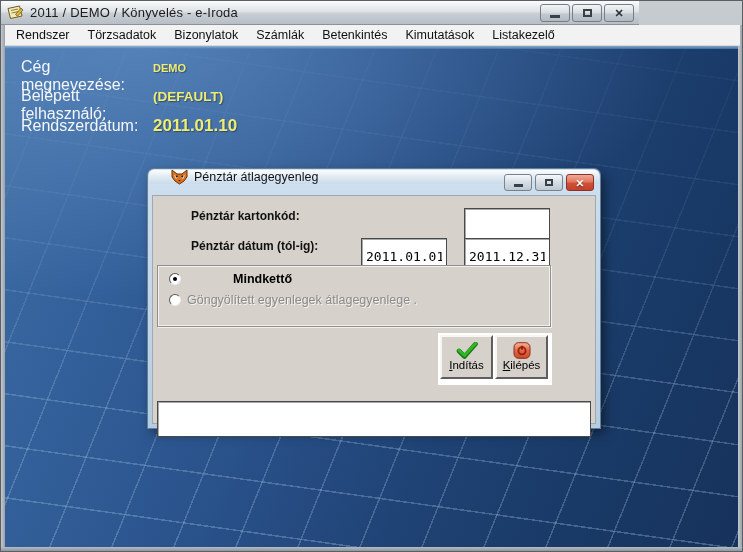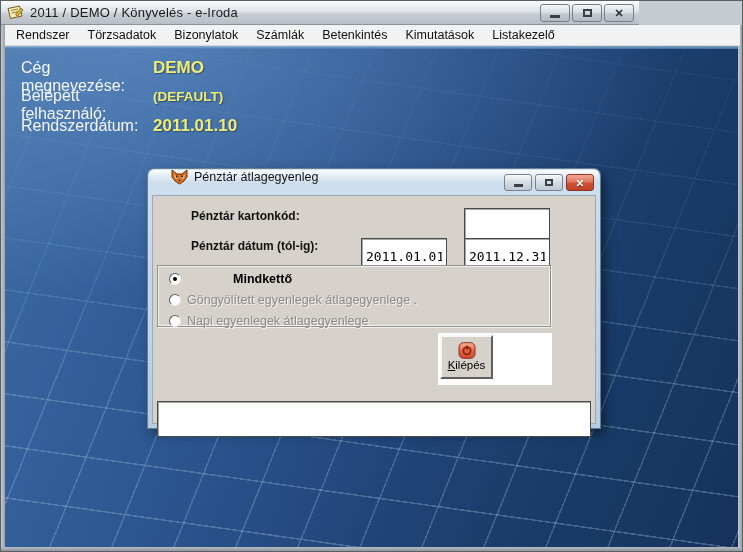--- a/index.html
+++ b/index.html
@@ -54,21 +54,21 @@
       repeating-linear-gradient(112deg, rgba(165,195,225,0) 0 56px, rgba(165,195,225,.30) 56px 57.5px);
     -webkit-mask-image:linear-gradient(to bottom, rgba(0,0,0,.12) 0%, rgba(0,0,0,.30) 35%, rgba(0,0,0,.85) 68%, #000 100%);
             mask-image:linear-gradient(to bottom, rgba(0,0,0,.12) 0%, rgba(0,0,0,.30) 35%, rgba(0,0,0,.85) 68%, #000 100%);
   }
   .client .topline { position:absolute; left:0; top:0; width:100%; height:3px; background:linear-gradient(#9dc0dd,#4a7ab0); opacity:.8; }
 
   
   .info-row { position:absolute; left:16px; display:flex; align-items:baseline; }
   .info-label { width:132px; font-size:16px; color:#f4f6f8; }
   .info-value { color:#efec74; font-weight:bold; text-shadow:1px 1px 1px rgba(0,0,0,.35); }
-  #info-row-0 { top:12px; }  #info-row-0 .info-value { font-size:17px; }
+  #info-row-0 { top:12px; }  #info-row-0 .info-value { font-size:11px; }
   #info-row-1 { top:41px; }  #info-row-1 .info-value { font-size:13.5px; }
   #info-row-2 { top:70px; }  #info-row-2 .info-value { font-size:17px; }
 
   
   .dialog {
     position:absolute; left:147px; top:168px; width:452px; height:259px;
     background:linear-gradient(#cfe0ef,#b4cde2); border-radius:6px 6px 0 0;
     box-shadow:0 0 0 1px #657e93, 4px 5px 12px rgba(0,0,0,.5); z-index:10;
   }
   .dlg-titlebar {
@@ -226,27 +226,30 @@
 
       <div class="groupbox">
         <div class="radio-row enabled" style="top:6px;">
           <span class="radio-circle checked"></span>
           <span class="radio-label">Mindkettő</span>
         </div>
         <div class="radio-row disabled" style="top:27px;">
           <span class="radio-circle"></span>
           <span class="radio-label">Göngyölített egyenlegek átlagegyenlege .</span>
         </div>
-        <div class="radio-row disabled" style="top:48px;">
-          <span class="radio-circle"></span>
-          <span class="radio-label">Napi egyenlegek átlagegyenlege</span>
-        </div>
       </div>
 
       <div class="btn-panel">
+        <div class="action-btn">
+          <svg width="22" height="17" viewBox="0 0 22 17">
+            <path d="M3 9 L8.5 14.5 L19.5 2" fill="none" stroke="#0f7a10" stroke-width="4.6" stroke-linecap="round" stroke-linejoin="round"></path>
+            <path d="M3 8.3 L8.5 13.5 L19.5 1.6" fill="none" stroke="#34b527" stroke-width="3" stroke-linecap="round" stroke-linejoin="round"></path>
+          </svg>
+          <span class="btn-label">Indítás</span>
+        </div>
         <div class="action-btn">
           <svg width="18" height="17" viewBox="0 0 18 17">
             <defs>
               <linearGradient id="pg" x1="0" y1="0" x2="0" y2="1">
                 <stop offset="0" stop-color="#f6b49a"></stop>
                   <stop offset="0.5" stop-color="#e0694a"></stop>
                   <stop offset="1" stop-color="#c94a2d"></stop>
               </linearGradient>
             </defs>
             <rect x="1" y="0.7" width="16" height="15.6" rx="4.5" fill="url(#pg)" stroke="#8d2c16" stroke-width="1"></rect>

